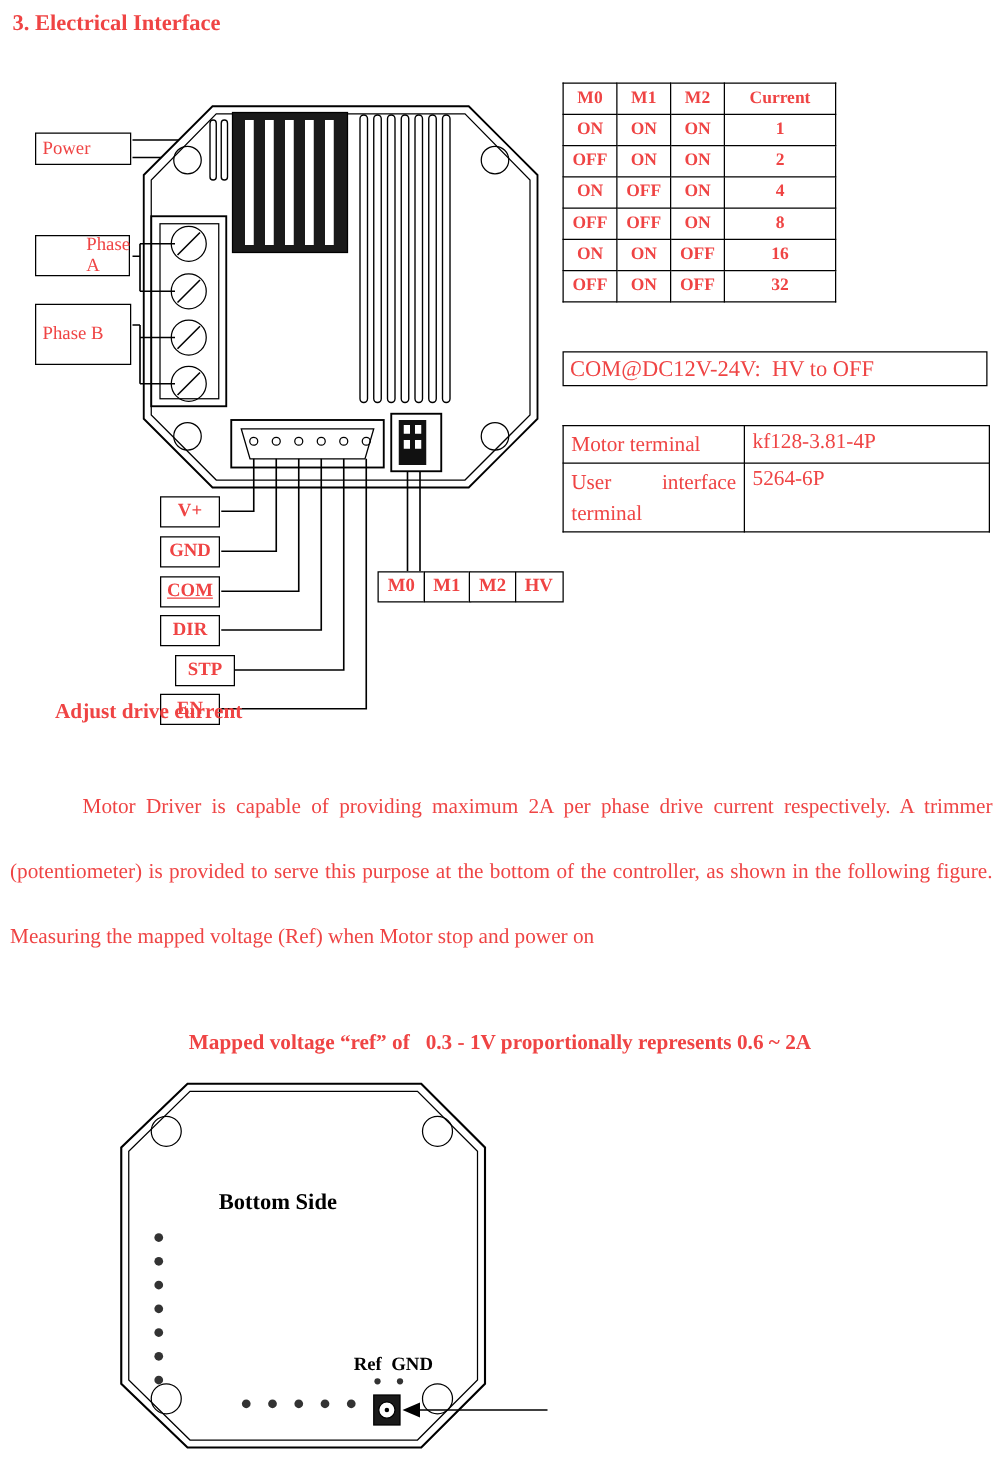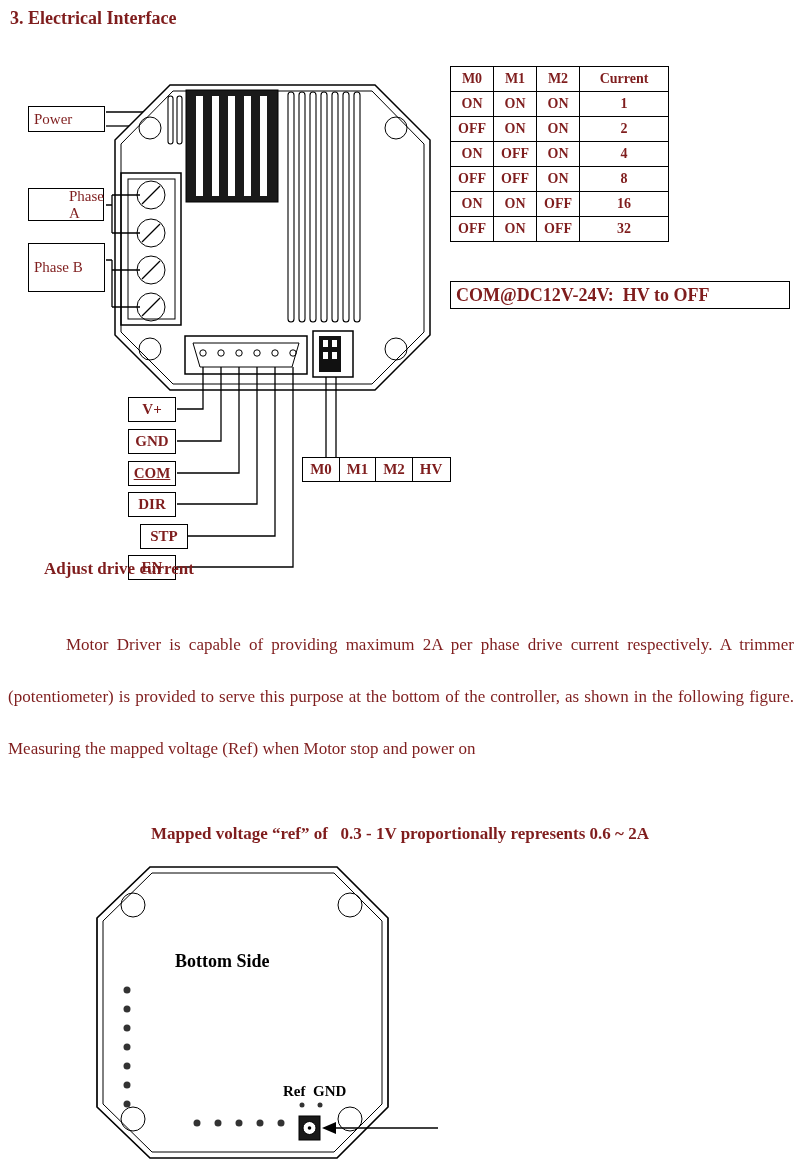--- a/index.html
+++ b/index.html
@@ -1,16 +1,16 @@
 <!DOCTYPE html>
 <html><head>
 <meta charset="utf-8">
 <style>
   html,body{margin:0;padding:0;background:#fff;}
-  #page{position:relative;width:800px;height:1173px;background:#fff;color:#7f1d1d;
+  #page{position:relative;width:800px;height:1173px;background:#fff;color:#ef4444;
         font-family:"Liberation Serif",serif;overflow:hidden;}
   .abs{position:absolute;box-sizing:border-box;}
   .title{font-size:18px;font-weight:bold;}
   .svg-layer{position:absolute;pointer-events:none;}
   .ln{fill:none;stroke:#000;stroke-width:1.5;}
   .thin{stroke-width:1;}
   .wire{fill:none;stroke:#000;stroke-width:1.3;}
   .fin{fill:#fff;stroke:#000;stroke-width:1.1;}
   .lbl-box{position:absolute;border:1.5px solid #000;background:#fff;
            font-size:15px;display:flex;align-items:center;padding-left:5px;box-sizing:border-box;}
@@ -192,22 +192,34 @@
       </tr>
       <tr>
         <td>OFF</td>
           <td>ON</td>
           <td>OFF</td>
           <td>32</td>
       </tr>
     </tbody>
   </table>
 
-  <div class="com-row" style="top:281px;font-weight:bold;">COM@DC12V-24V:  HV to OFF</div>
-
+  <div class="com-row" style="top:281px;">COM@DC12V-24V:  HV to OFF</div>
+
+  <table class="term">
+    <tbody>
+      <tr>
+        <td class="c1">Motor terminal</td>
+        <td class="c2">kf128-3.81-4P</td>
+      </tr>
+      <tr style="height:53px;">
+        <td class="c1">User interface terminal</td>
+        <td class="c2">5264-6P</td>
+      </tr>
+    </tbody>
+  </table>
 
   <div class="abs adjust-h" style="left:8px;top:559px;margin-left:36px;">Adjust drive current</div>
 
   <div class="abs para" style="left:8px;top:619px;width:786px;">Motor Driver is capable of providing maximum 2A per phase drive current respectively. A trimmer (potentiometer) is provided to serve this purpose at the bottom of the controller, as shown in the following figure. Measuring the mapped voltage (Ref) when Motor stop and power on</div>
 
   <div class="abs mapped" style="left:0;top:824px;width:800px;">Mapped voltage “ref” of   0.3 - 1V proportionally represents 0.6 ~ 2A</div>
 
   <svg class="svg-layer" style="left:0;top:855px;" width="800" height="318" viewBox="0 0 800 318">
     <path class="ln" style="stroke-width:1.7" d="M150,12 L337,12 L388,63 L388,252 L337,303 L150,303 L97,252 L97,63 Z"></path>
     <path class="ln thin" d="M152,18 L334,18 L382,66 L382,249 L334,297 L152,297 L103,249 L103,66 Z"></path>

